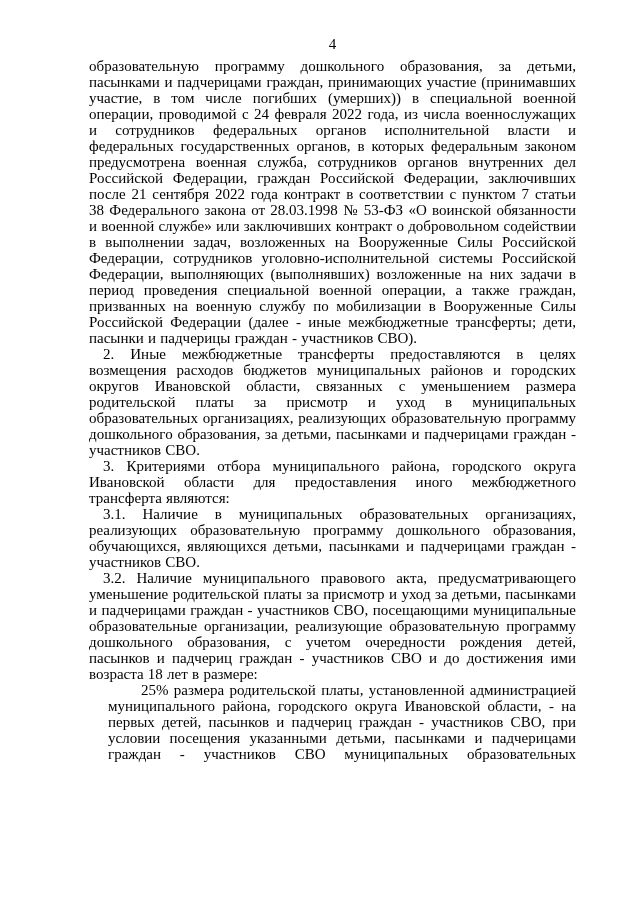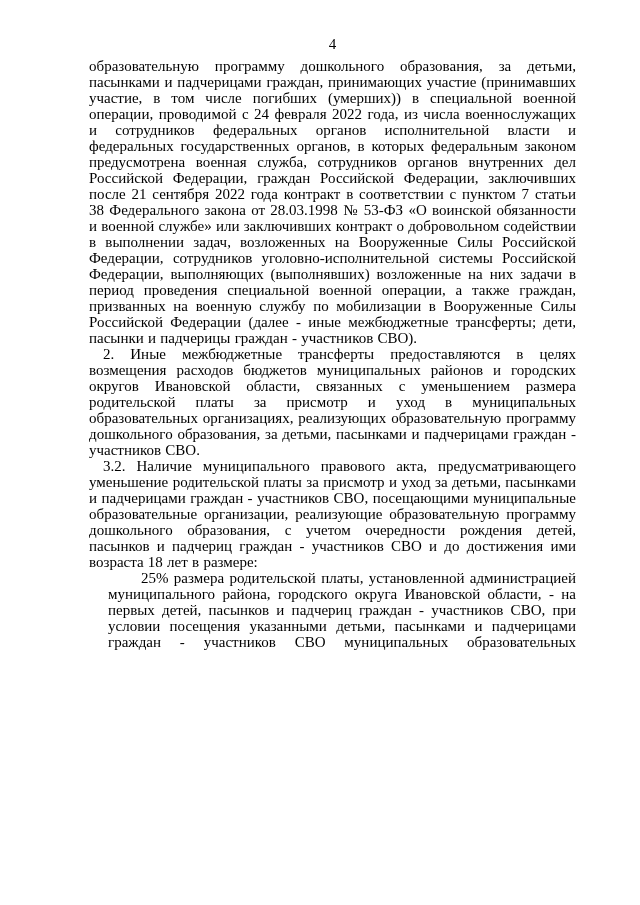--- a/index.html
+++ b/index.html
@@ -45,16 +45,18 @@
   .para.truncated    { text-align-last: justify; margin-left: 19px; }
 </style>
 </head>
 <body>
 
 <div class="page">
   <div class="page-number">4</div>
   <div class="doc-body">
       <p class="para indent-none">образовательную программу дошкольного образования, за детьми, пасынками и падчерицами граждан, принимающих участие (принимавших участие, в том числе погибших (умерших)) в специальной военной операции, проводимой с 24 февраля 2022 года, из числа военнослужащих и сотрудников федеральных органов исполнительной власти и федеральных государственных органов, в которых федеральным законом предусмотрена военная служба, сотрудников органов внутренних дел Российской Федерации, граждан Российской Федерации, заключивших после 21 сентября 2022 года контракт в соответствии с пунктом 7 статьи 38 Федерального закона от 28.03.1998 № 53-ФЗ «О воинской обязанности и военной службе» или заключивших контракт о добровольном содействии в выполнении задач, возложенных на Вооруженные Силы Российской Федерации, сотрудников уголовно-исполнительной системы Российской Федерации, выполняющих (выполнявших) возложенные на них задачи в период проведения специальной военной операции, а также граждан, призванных на военную службу по мобилизации в Вооруженные Силы Российской Федерации (далее - иные межбюджетные трансферты; дети, пасынки и падчерицы граждан - участников СВО).</p>
       <p class="para indent-small">2. Иные межбюджетные трансферты предоставляются в целях возмещения расходов бюджетов муниципальных районов и городских округов Ивановской области, связанных с уменьшением размера родительской платы за присмотр и уход в муниципальных образовательных организациях, реализующих образовательную программу дошкольного образования, за детьми, пасынками и падчерицами граждан - участников СВО.</p>
+      <p class="para indent-small">3. Критериями отбора муниципального района, городского округа Ивановской области для предоставления иного межбюджетного трансферта являются:</p>
+      <p class="para indent-small">3.1. Наличие в муниципальных образовательных организациях, реализующих образовательную программу дошкольного образования, обучающихся, являющихся детьми, пасынками и падчерицами граждан - участников СВО.</p>
       <p class="para indent-small">3.2. Наличие муниципального правового акта, предусматривающего уменьшение родительской платы за присмотр и уход за детьми, пасынками и падчерицами граждан - участников СВО, посещающими муниципальные образовательные организации, реализующие образовательную программу дошкольного образования, с учетом очередности рождения детей, пасынков и падчериц граждан - участников СВО и до достижения ими возраста 18 лет в размере:</p>
       <p class="para indent-large truncated">25% размера родительской платы, установленной администрацией муниципального района, городского округа Ивановской области, - на первых детей, пасынков и падчериц граждан - участников СВО, при условии посещения указанными детьми, пасынками и падчерицами граждан - участников СВО муниципальных образовательных</p>
     </div>
 </div>
 
 </body></html>

